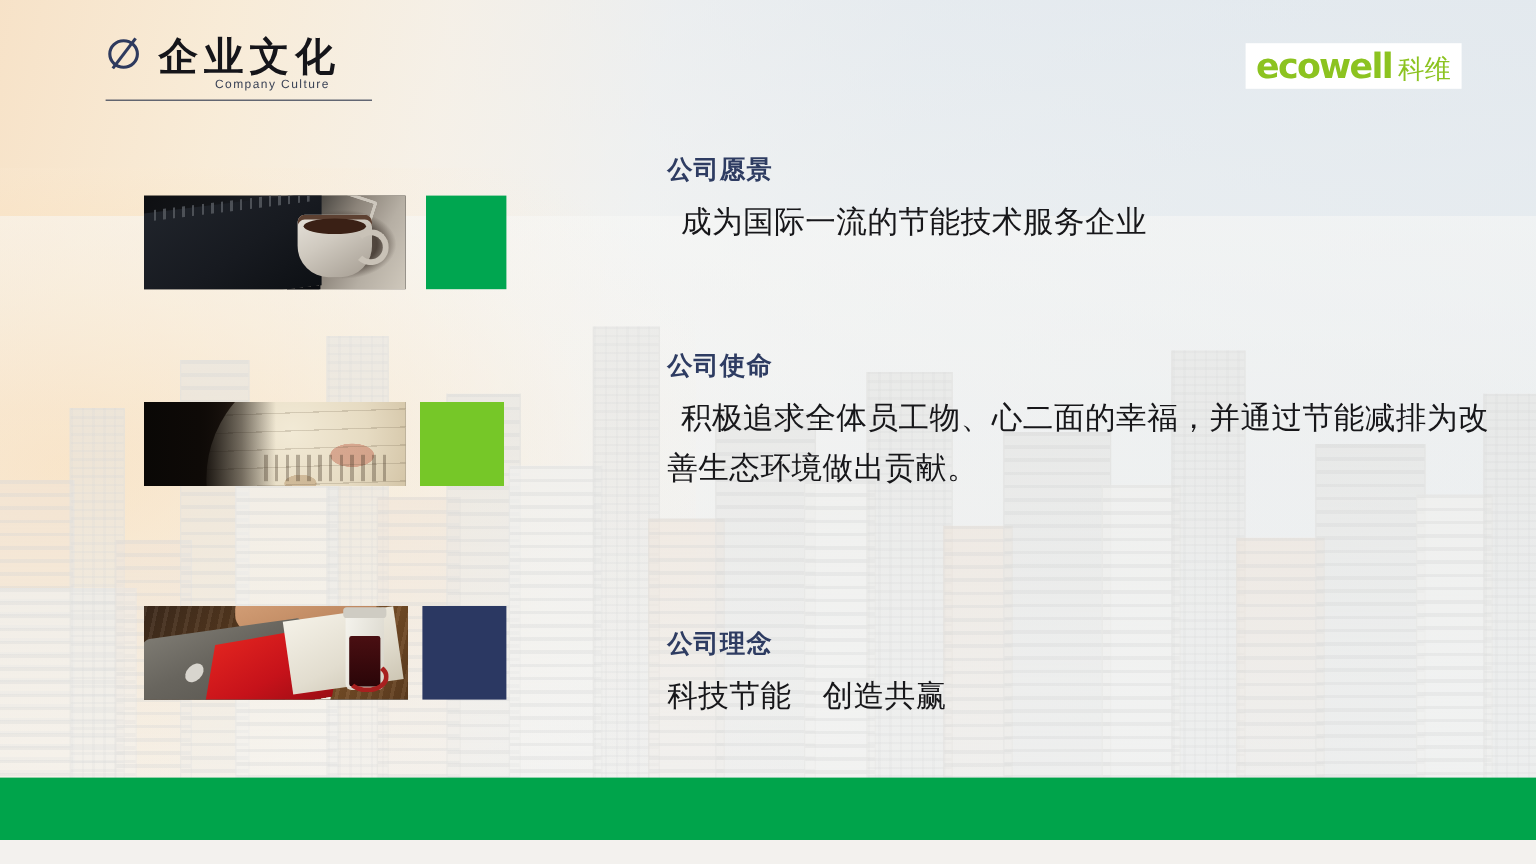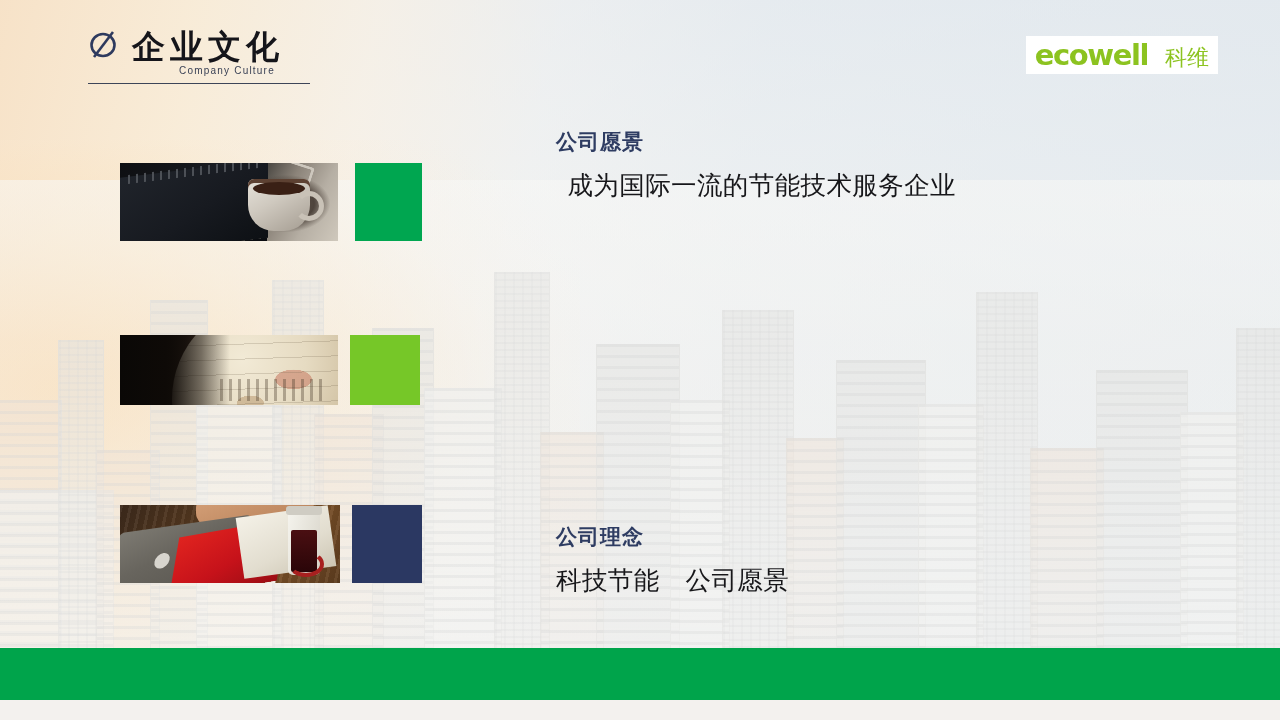--- a/index.html
+++ b/index.html
@@ -96,21 +96,21 @@
   }
   .title-rule {
     margin-top:7px; height:1.6px; width:222px;
     background:#3d4558;
   }
 
   
   .brand {
     position:absolute; right:62px; top:36px;
     background:#ffffff; padding:5px 9px 4px 9px;
-    display:flex; align-items:baseline; gap:14px;
+    display:flex; align-items:baseline; gap:2px;
   }
   .brand-eco {
     font-size:29px; font-weight:700; color:#8cc320;
     letter-spacing:-1.4px; line-height:1;
     font-family:"DejaVu Sans","Liberation Sans",sans-serif;
   }
   .brand-cn {
     font-size:22px; font-weight:400; color:#8cc320;
     letter-spacing:0px; line-height:1; margin-left:3px;
   }
@@ -357,22 +357,26 @@
       <div class="cable"></div>
     </div>
   </div>
   <div class="swatch" style="left:352px; top:505px; width:70px; height:78px; background:#2b3862;"></div>
 
   <div class="block" style="left:556px; top:130px; width:690px;">
     <h3>公司愿景</h3>
     <p class="indent">成为国际一流的节能技术服务企业</p>
   </div>
 
+  <div class="block" style="left:556px; top:294px; width:700px;">
+    <h3>公司使命</h3>
+    <p class="indent">积极追求全体员工物、心二面的幸福，并通过节能减排为改善生态环境做出贡献。</p>
+  </div>
 
   <div class="block" style="left:556px; top:513px; width:690px;margin-top:12px;">
     <h3>公司理念</h3>
-    <p>科技节能　公司愿景</p>
+    <p>科技节能　创造共赢</p>
   </div>
 
   <div class="bottom-bar"></div>
   <div class="bottom-strip"></div>
 
 </div>
 
 </body></html>

